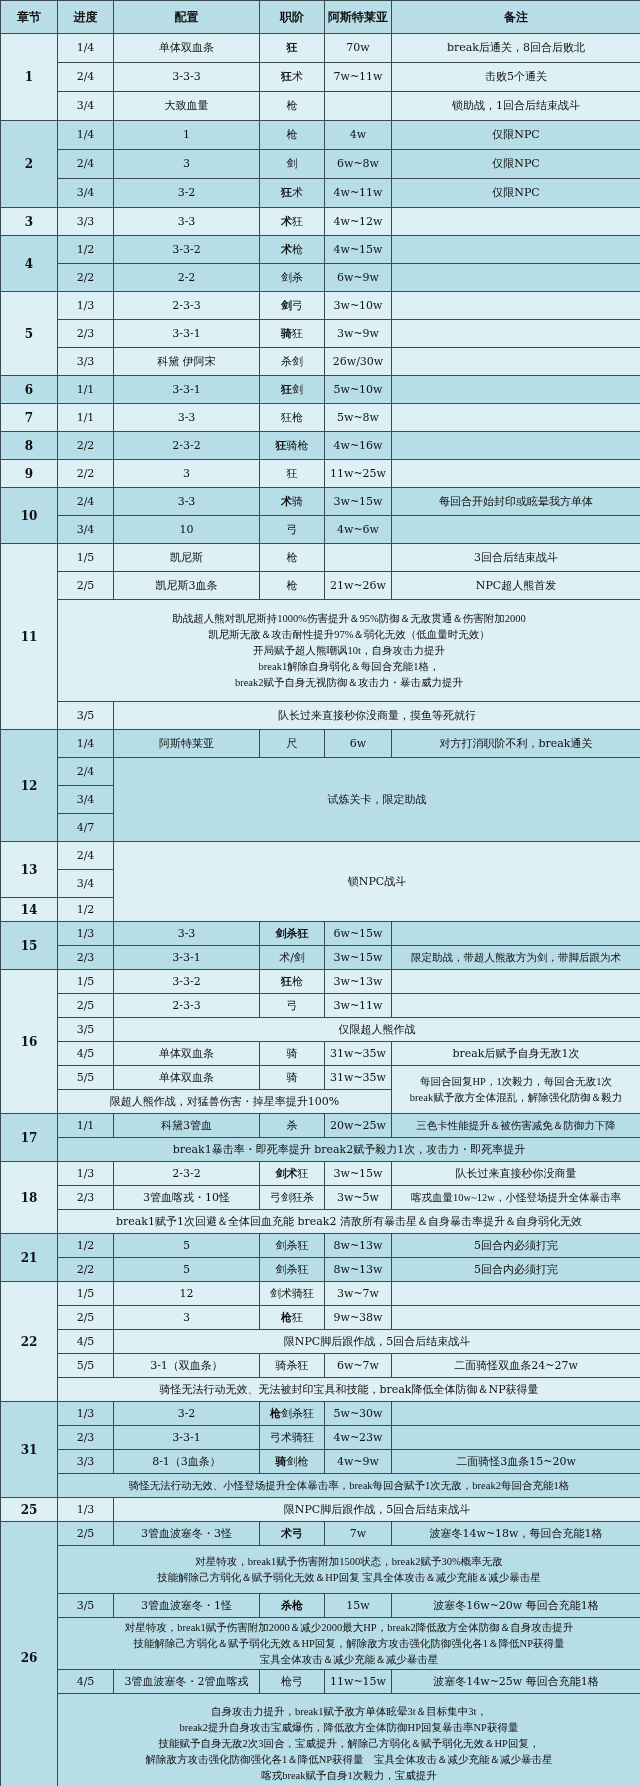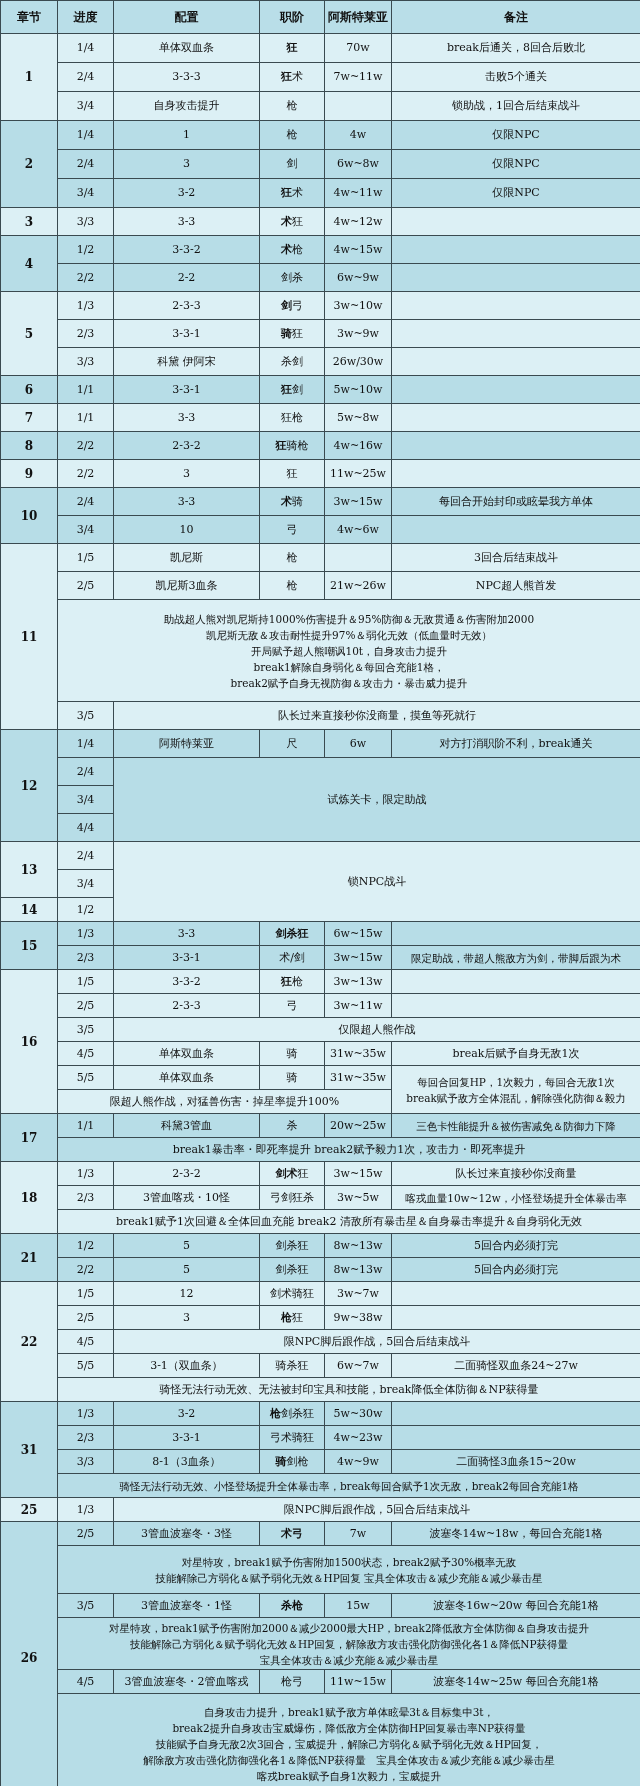--- a/index.html
+++ b/index.html
@@ -3,21 +3,21 @@
 <meta charset="utf-8">
 <style>
   html,body{margin:0;padding:0;background:#ffffff;}
   body{width:640px;height:1786px;overflow:hidden;font-family:"DejaVu Serif","Liberation Serif",serif;}
   table{border-collapse:collapse;width:640px;table-layout:fixed;font-size:11px;color:#111;}
   td,th{border:1px solid #3a4a50;text-align:center;vertical-align:middle;padding:0 2px;line-height:14px;}
   th{background:#b9dee8;font-weight:bold;height:32px;font-size:12px;}
   tr.a td{background:#dcf0f5;}
   tr.b td{background:#b7dde7;}
   td.ch{font-weight:bold;font-size:12px;}
-  td.note{font-size:10.5px;line-height:16px;}
+  td.note{font-size:10.5px;line-height:16px;font-family:Liberation Serif, serif;}
   .r30{height:28px;}
   .r31{height:29px;}
   .r26{height:24px;}
 </style>
 </head>
 <body>
 
 <table>
   <colgroup>
     <col style="width:57px">
@@ -49,21 +49,21 @@
     </tr>
     <tr class="a r31">
       <td>2/4</td>
       <td>3-3-3</td>
       <td><b>狂</b><span>术</span></td>
       <td>7w~11w</td>
       <td>击败5个通关</td>
     </tr>
     <tr class="a r31">
       <td>3/4</td>
-      <td>自身攻击提升</td>
+      <td>大致血量</td>
       <td><b></b><span>枪</span></td>
       <td></td>
       <td>锁助战，1回合后结束战斗</td>
     </tr>
 
     <tr class="b r31">
       <td class="ch" rowspan="3">2</td>
       <td>1/4</td>
       <td>1</td>
       <td><b></b><span>枪</span></td>
@@ -223,21 +223,21 @@
       <td>对方打消职阶不利，break通关</td>
     </tr>
     <tr class="b r30">
       <td>2/4</td>
       <td colspan="4" rowspan="3">试炼关卡，限定助战</td>
     </tr>
     <tr class="b r30">
       <td>3/4</td>
     </tr>
     <tr class="b r30">
-      <td>4/4</td>
+      <td>4/7</td>
     </tr>
 
     <tr class="a r30">
       <td class="ch" rowspan="2">13</td>
       <td>2/4</td>
       <td colspan="4" rowspan="3">锁NPC战斗</td>
     </tr>
     <tr class="a r30">
       <td>3/4</td>
     </tr>

